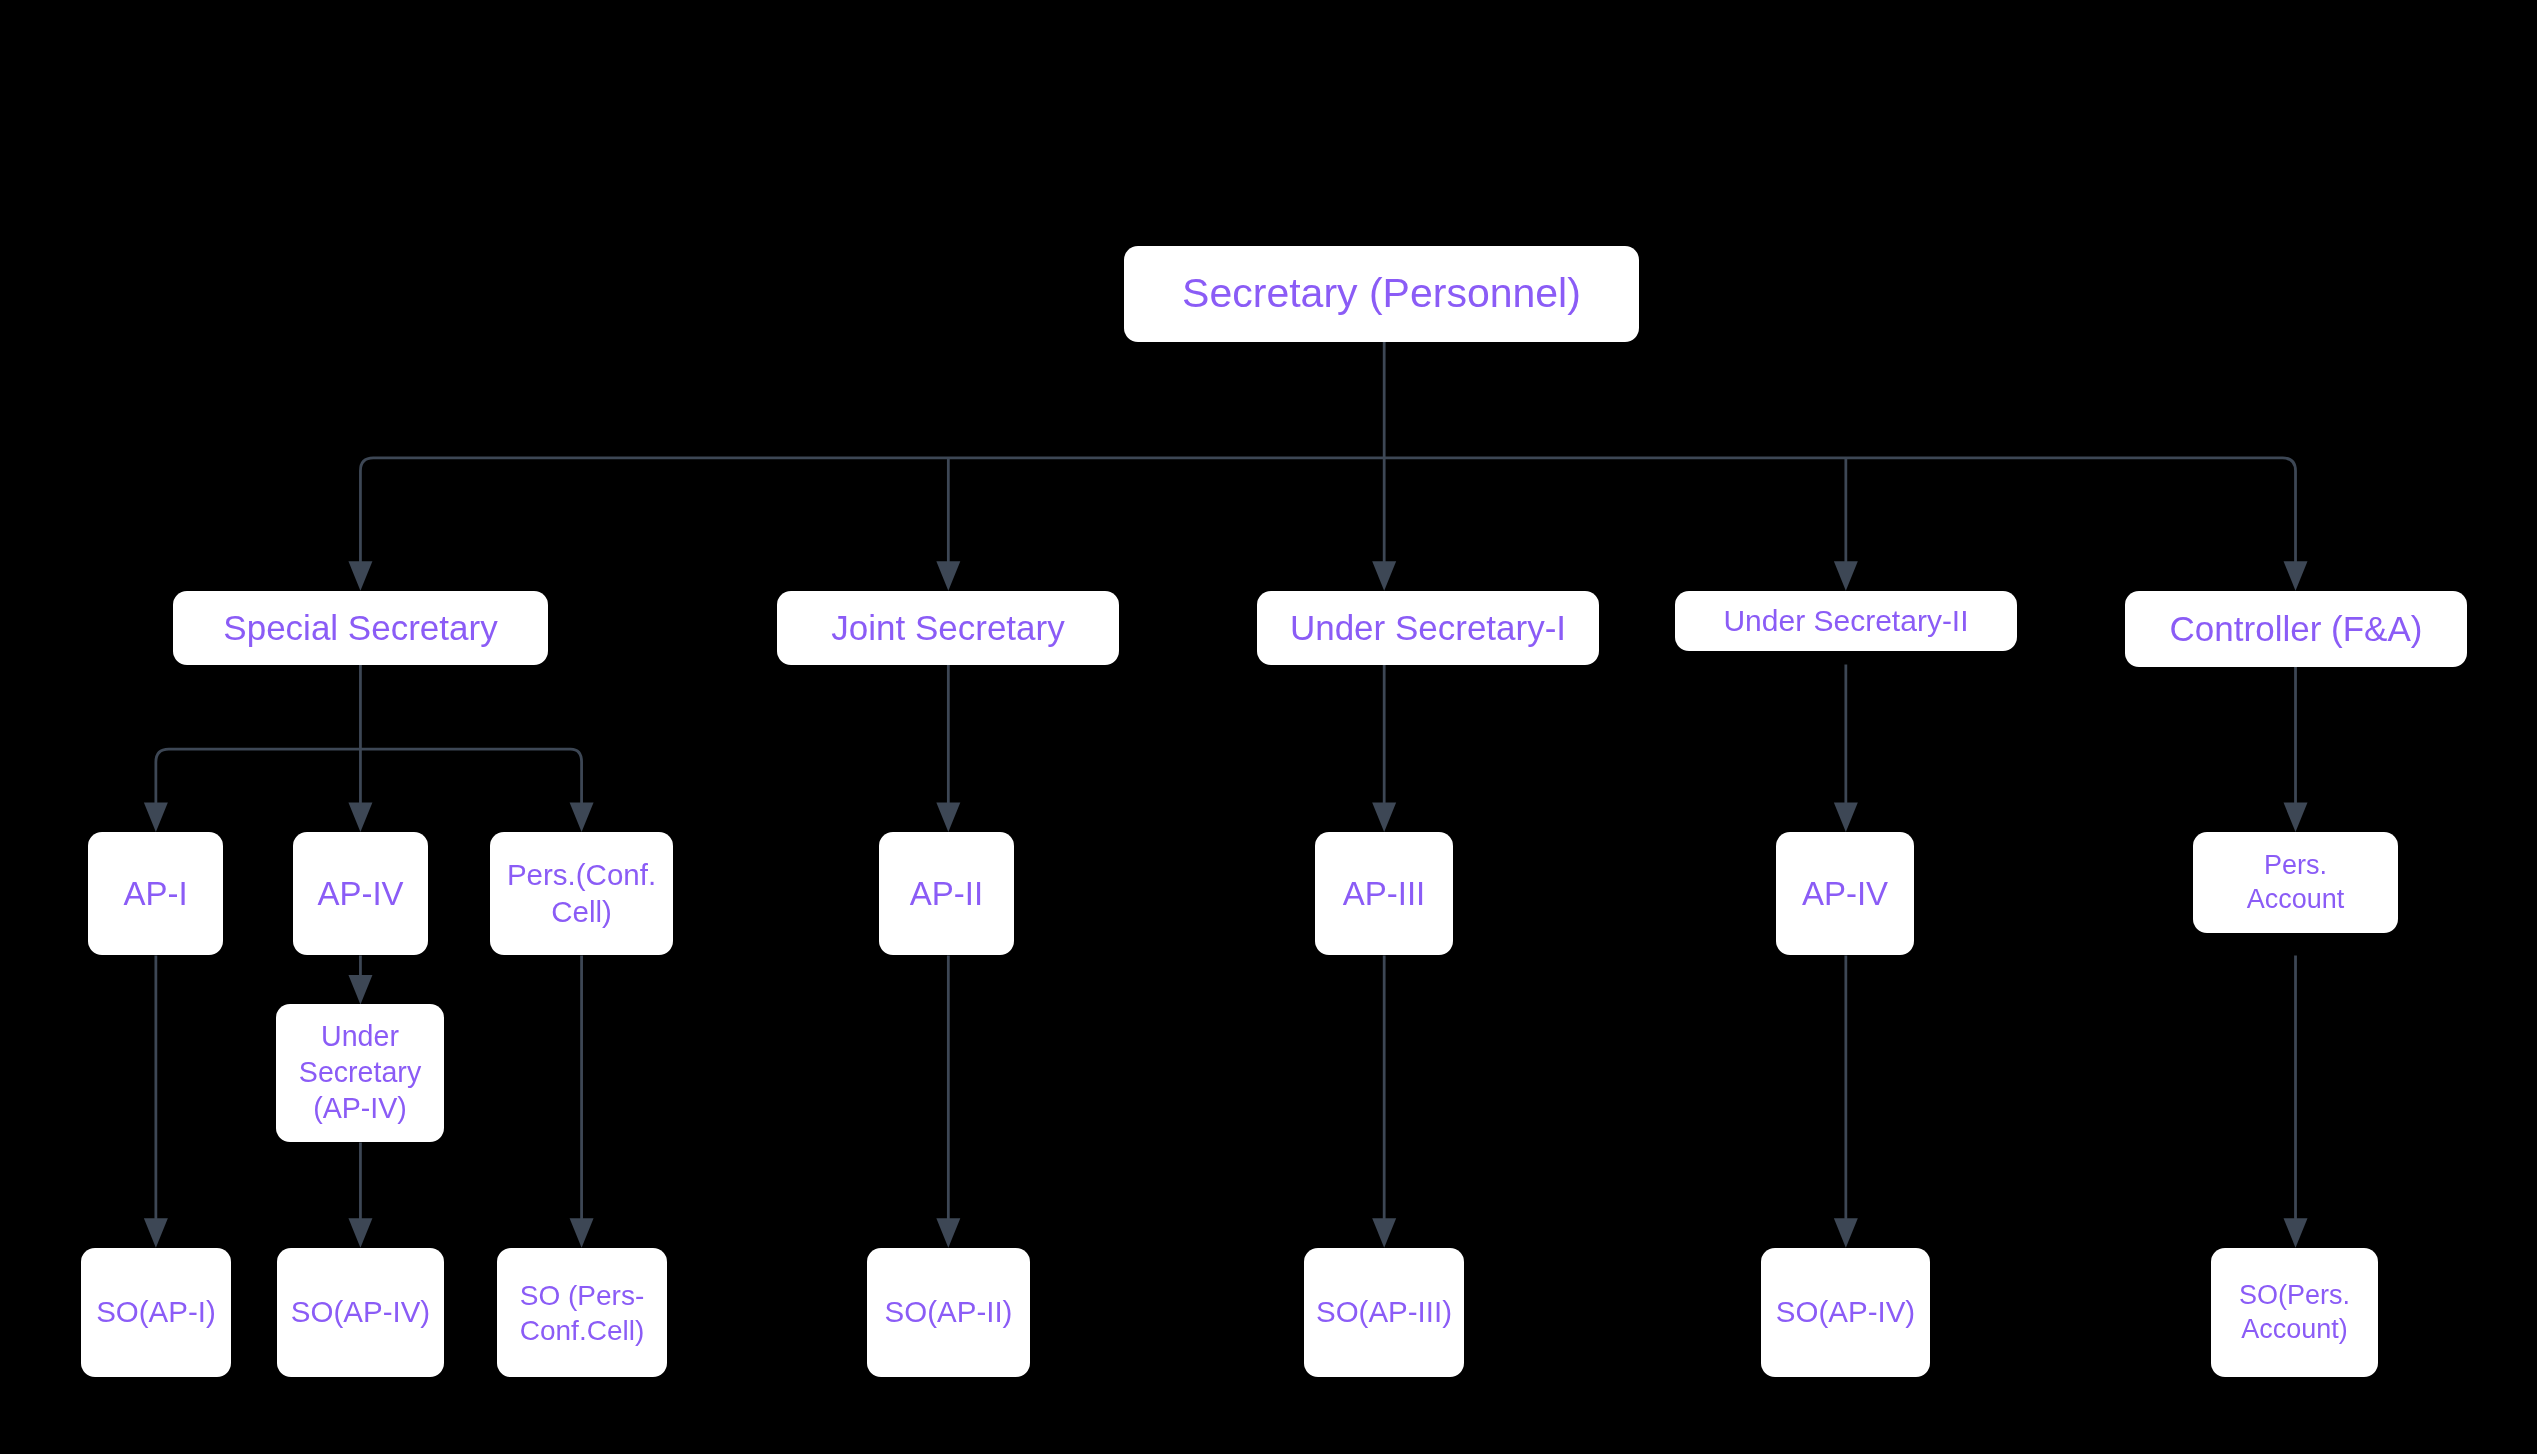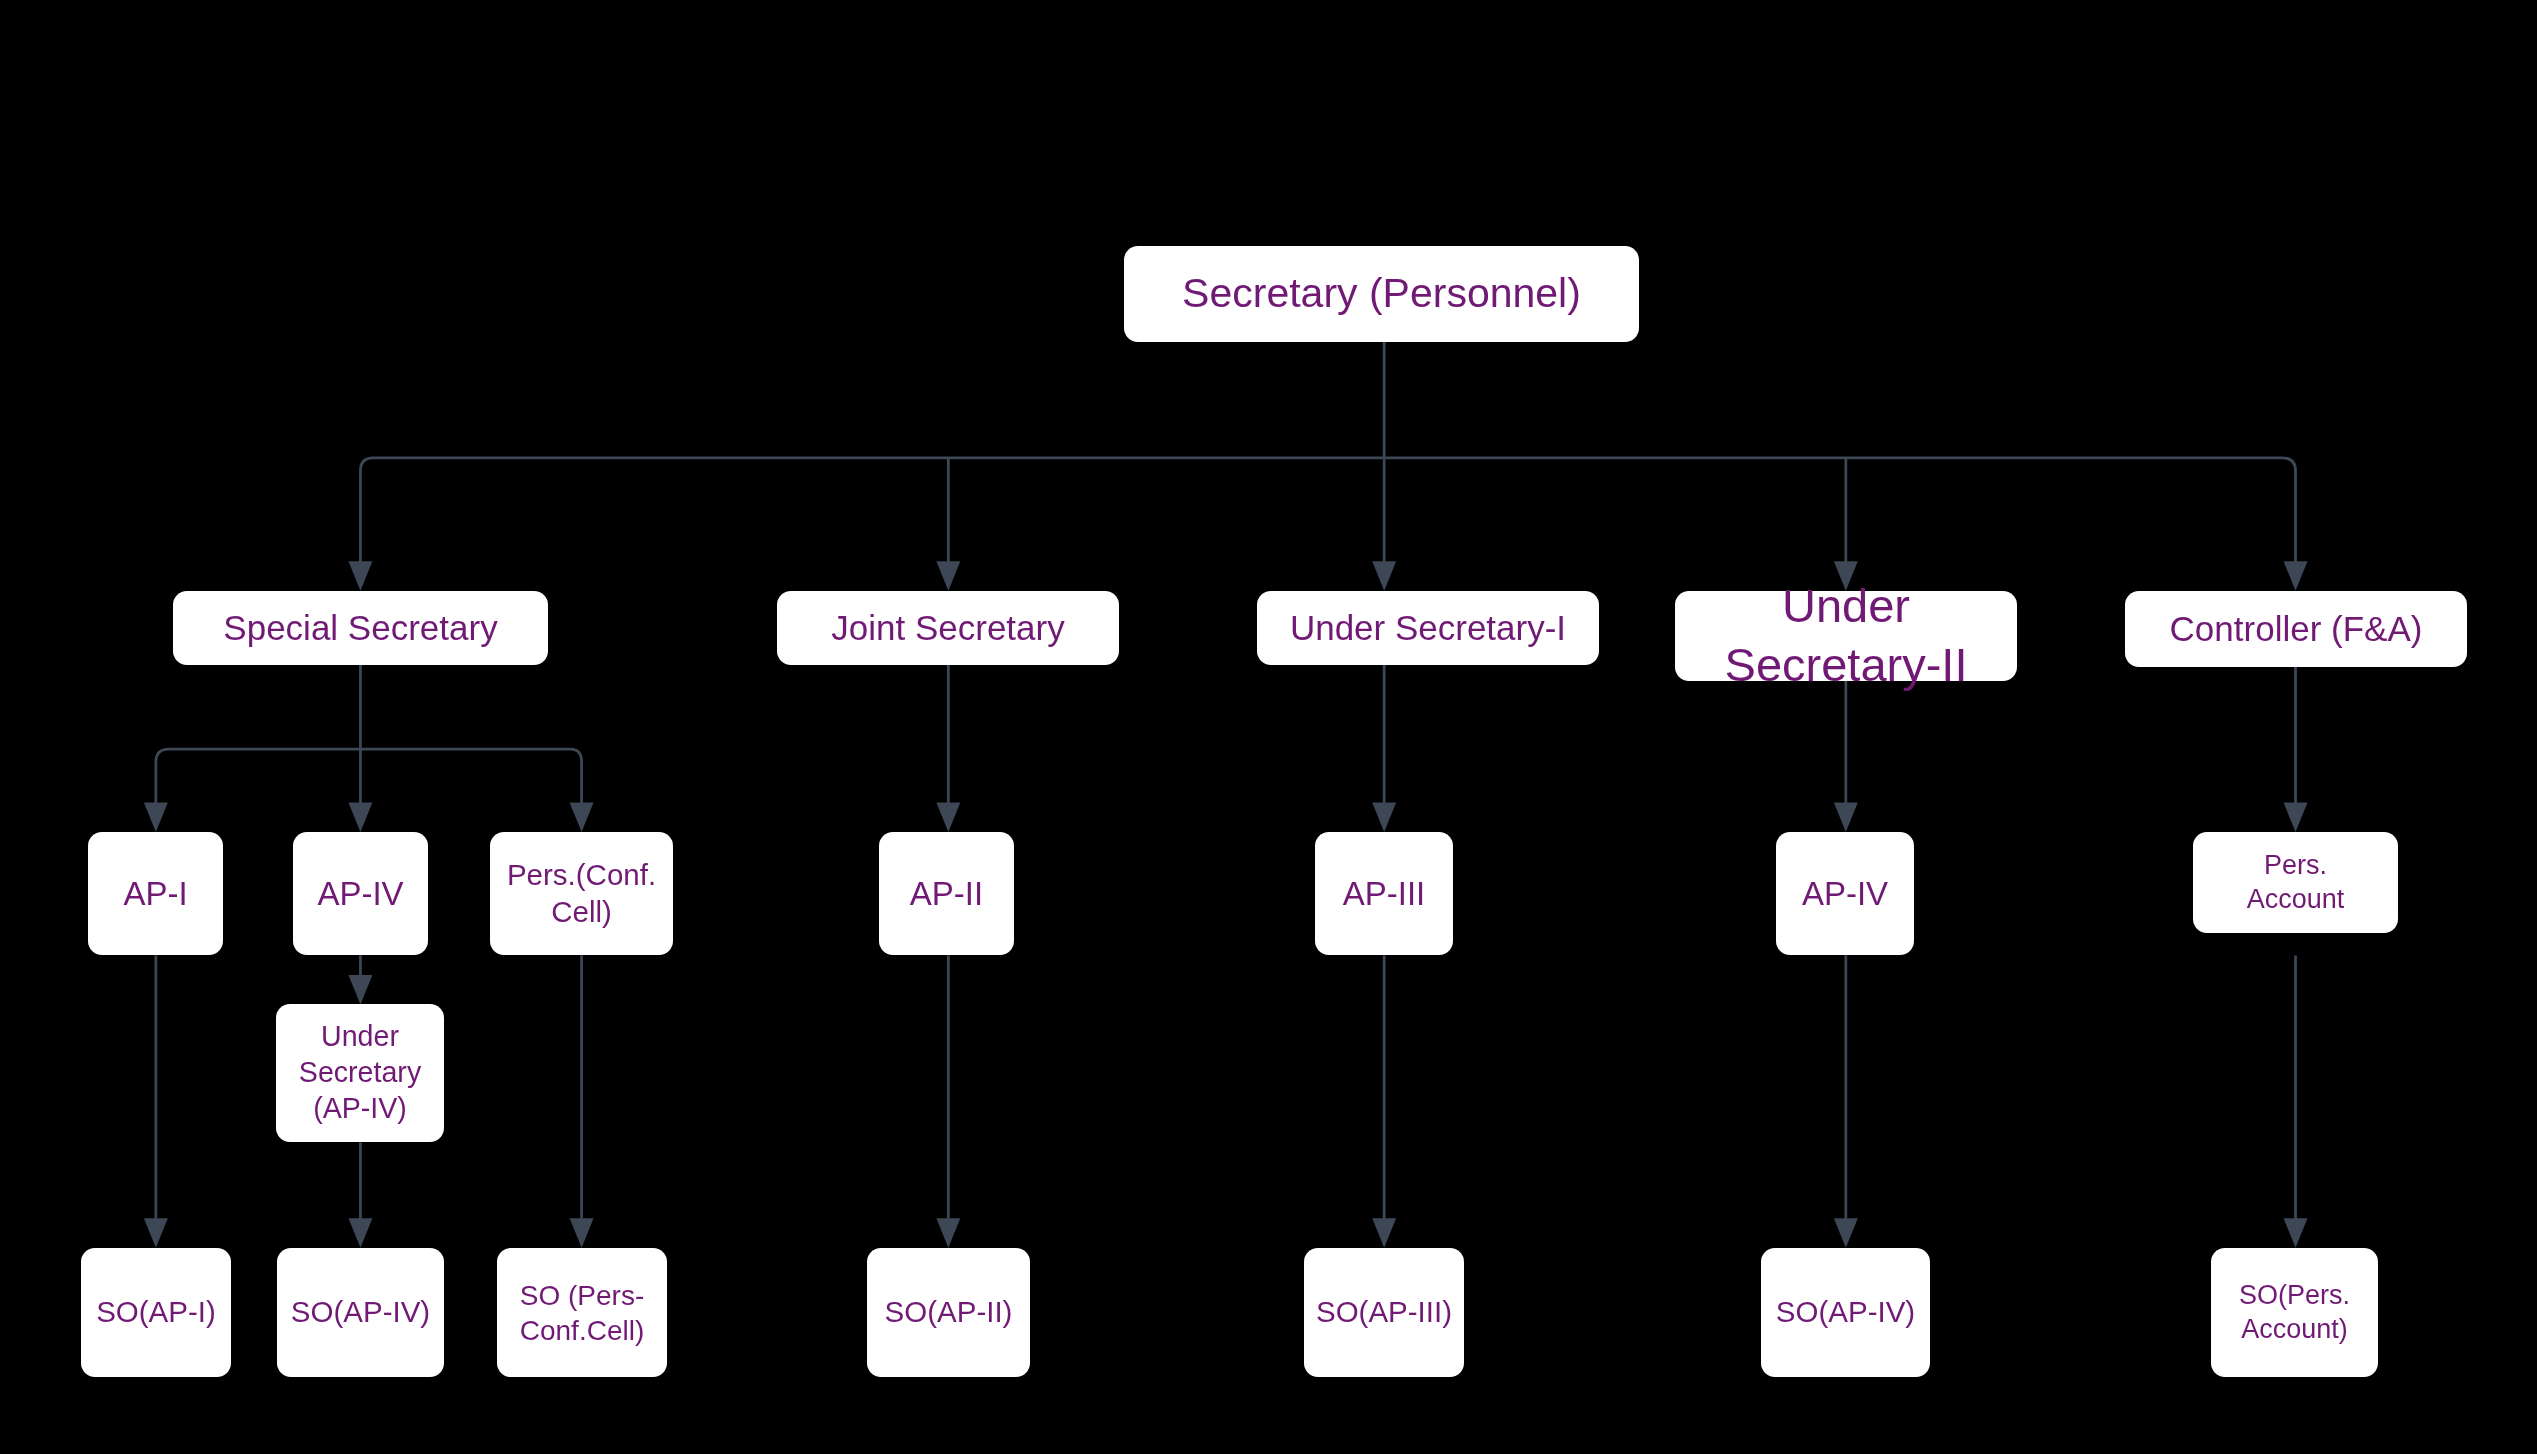--- a/index.html
+++ b/index.html
@@ -19,36 +19,36 @@
     position: absolute;
     left: 0;
     top: 0;
     width: 2538px;
     height: 1455px;
   }
   .node {
     position: absolute;
     background: #ffffff;
     border-radius: 14px;
-    color: #701a75;
+    color: #8b5cf6;
     display: flex;
     align-items: center;
     justify-content: center;
     text-align: center;
     box-sizing: border-box;
     padding: 5.5px 9.2px;
     line-height: 1.25;
   }
   
   .n-secretary    { left: 1124px; top: 246px;  width: 515px; height: 96px; font-size: 41px; }
   
   .n-special      { left: 173px;  top: 591px;  width: 375px; height: 74px;  font-size: 35px; }
   .n-joint        { left: 777px;  top: 591px;  width: 342px; height: 74px;  font-size: 35px; }
   .n-us1          { left: 1213px; top: 591px;  width: 342px; height: 74px;  font-size: 35px; margin-left: 44px; }
-  .n-us2          { left: 1675px; top: 591px;  width: 342px; height: 90px;  font-size: 47px; }
+  .n-us2          { left: 1675px; top: 591px;  width: 342px; height: 60px;  font-size: 30px; }
   .n-controller   { left: 2125px; top: 591px;  width: 342px; height: 76px;  font-size: 35px; }
   
   .n-ap1          { left: 88px;   top: 832px;  width: 135px; height: 123px; font-size: 33px; }
   .n-ap4          { left: 293px;  top: 832px;  width: 135px; height: 123px; font-size: 33px; }
   .n-persconf     { left: 490px;  top: 832px;  width: 183px; height: 123px; font-size: 29.5px; }
   .n-ap2          { left: 879px;  top: 832px;  width: 135px; height: 123px; font-size: 33px; }
   .n-ap3          { left: 1315px; top: 832px;  width: 138px; height: 123px; font-size: 33px; }
   .n-ap4b         { left: 1776px; top: 832px;  width: 138px; height: 123px; font-size: 33px; }
   .n-persacct     { left: 2193px; top: 832px;  width: 205px; height: 101px; font-size: 27px; }
   .n-persacct .lbl{ max-width: 120px; }

